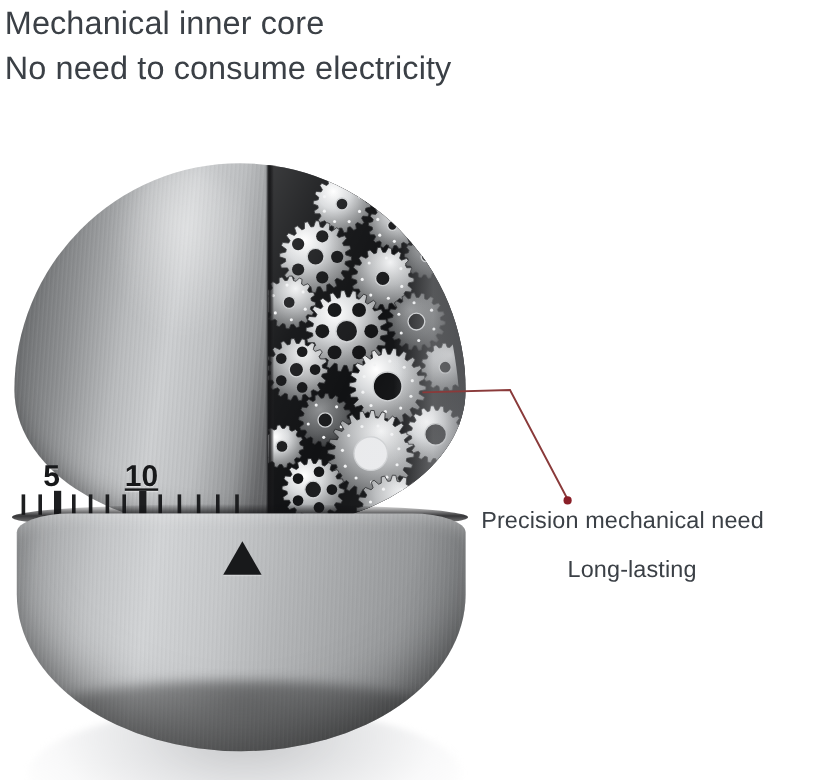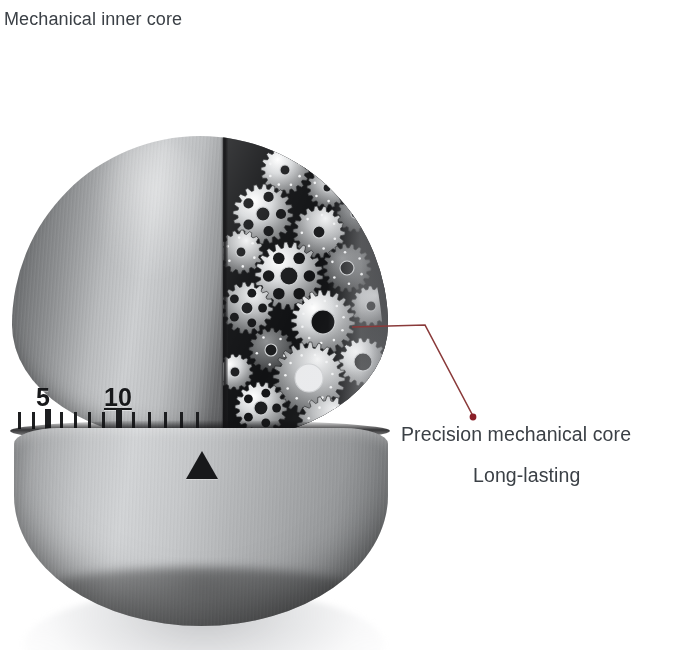--- a/index.html
+++ b/index.html
@@ -17,21 +17,21 @@
   }
 
   
   .feature-list {
     position: absolute;
     left: 4px;
     top: 0px;
     width: 420px;
   }
   .feature-line {
-    font-size: 18px;
+    font-size: 27px;
     line-height: 38px;
     color: #3b4046;
     letter-spacing: 0.1px;
     white-space: nowrap;
   }
 
   
   .annot {
     position: absolute;
     font-size: 19.5px;
@@ -271,20 +271,21 @@
     border-right: 16px solid transparent;
     border-bottom: 28px solid #18191b;
     filter: drop-shadow(0 1px 0 rgba(255,255,255,0.35));
   }
 </style>
 </head>
 <body>
 
 <div class="feature-list">
   <div class="feature-line">Mechanical inner core</div>
+  <div class="feature-line">No need to consume electricity</div>
 </div>
 
 <div id="product-stage">
 
   <div id="floor-reflection"></div>
 
   <div id="egg-body">
     <div id="brushed-overlay"></div>
     <div id="egg-highlight"></div>
 
@@ -518,14 +519,14 @@
     <div id="base-shadow-bottom"></div>
   </div>
   <div id="pointer-triangle"></div>
 </div>
 
 <svg id="leader-svg">
   <polyline id="leader-path" points="352,327 425,325 473,416" fill="none" stroke="#8a3a3a" stroke-width="1.6"></polyline>
   <circle id="leader-dot" cx="473" cy="417" r="3.4" fill="#8a1f28"></circle>
 </svg>
 
-<div class="annot" id="annot-gears">Precision mechanical core</div>
+<div class="annot" id="annot-gears">Precision mechanical need</div>
 <div class="annot" id="annot-long">Long-lasting</div>
 
 </body></html>

